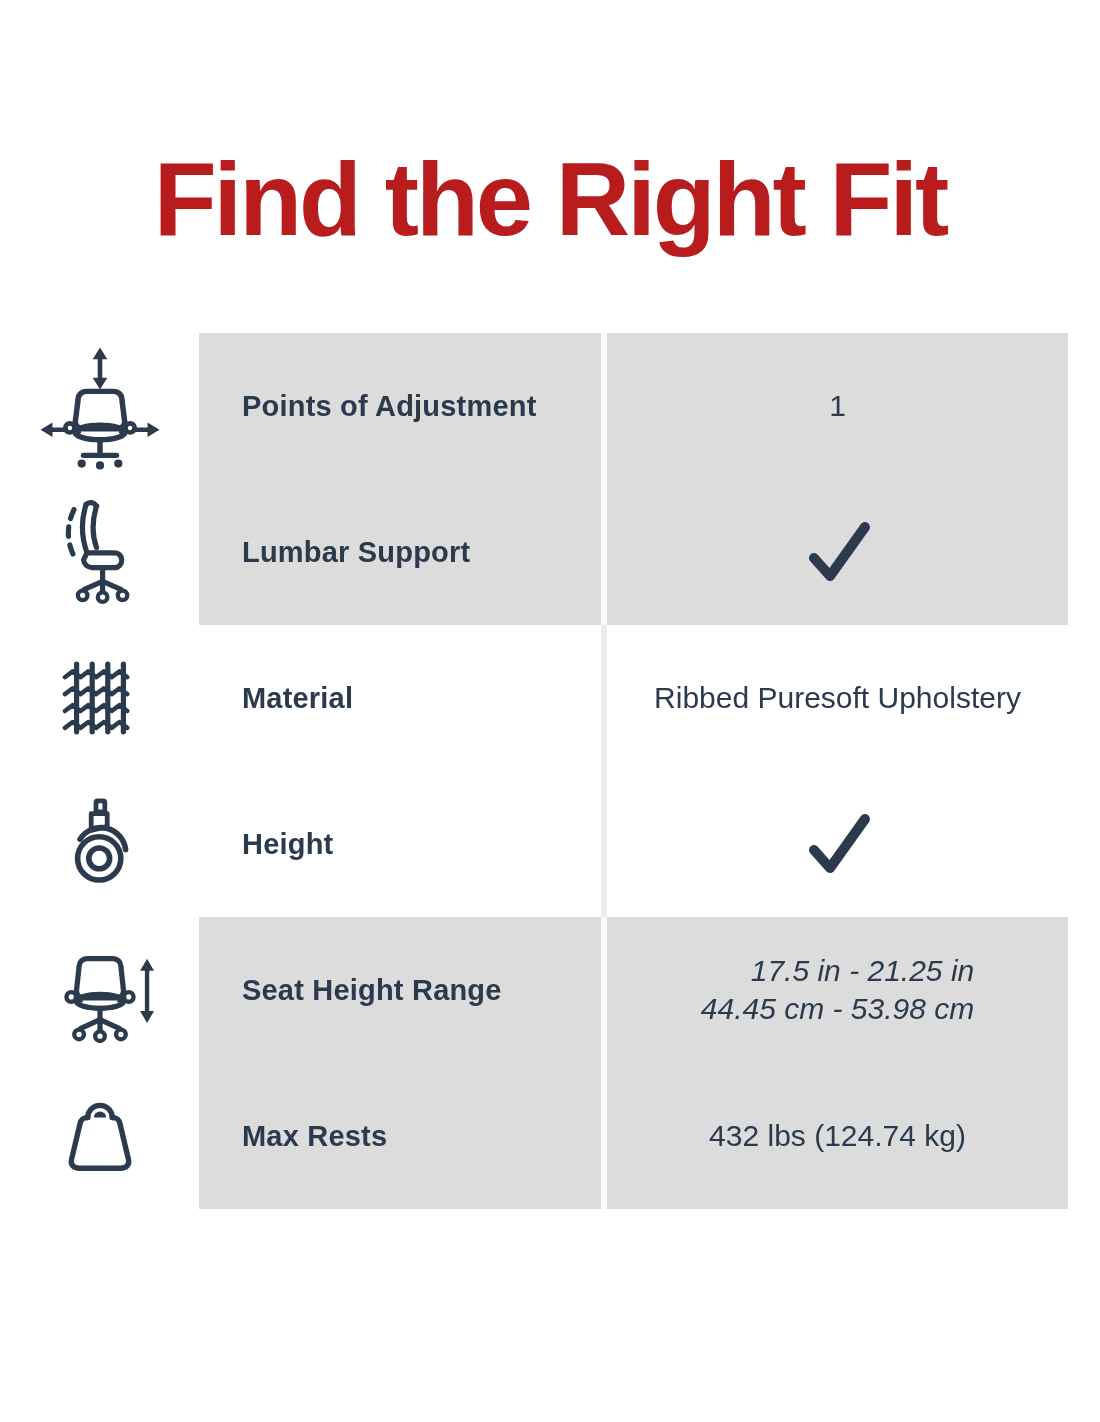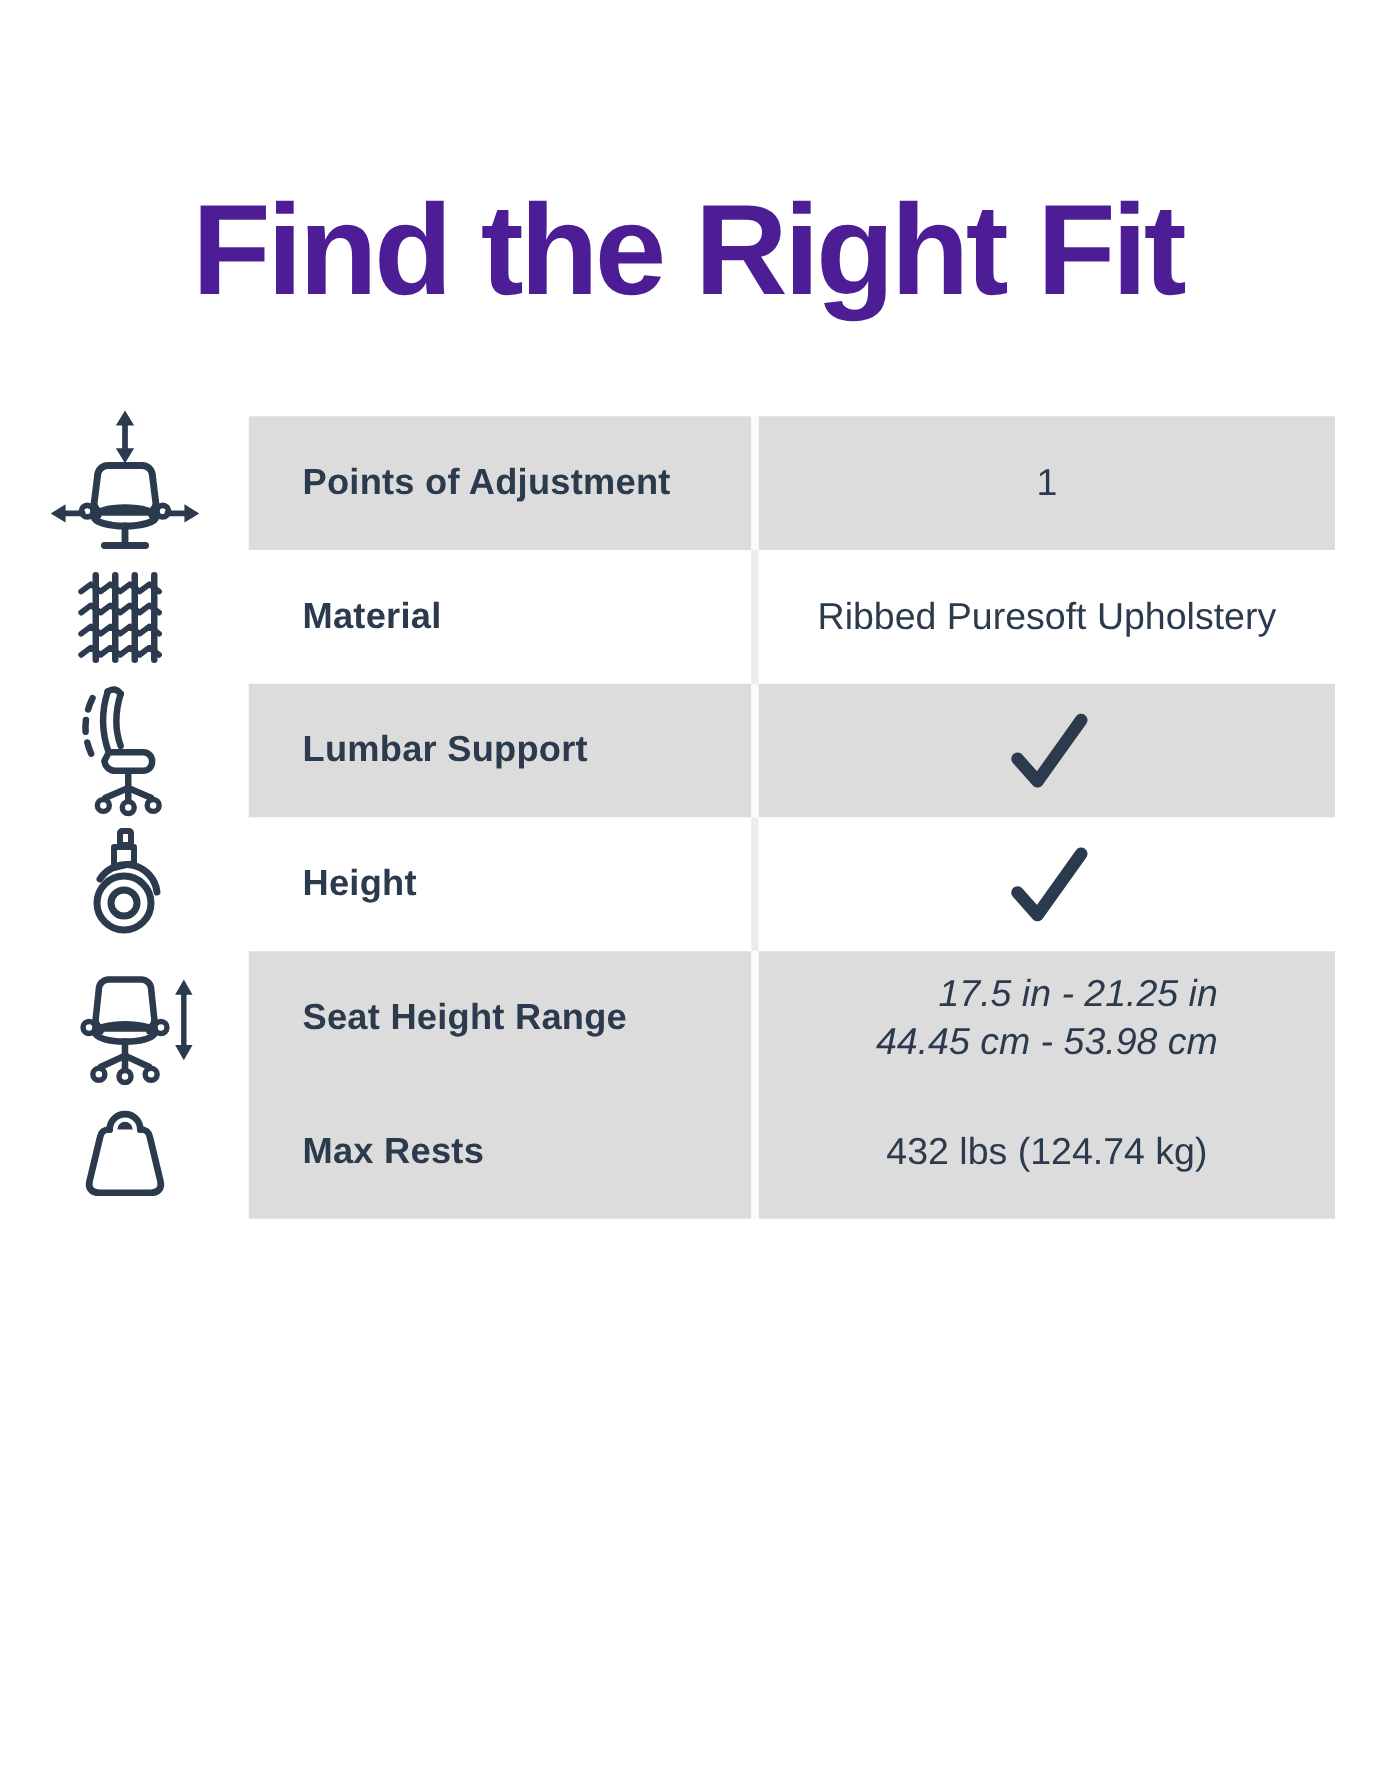--- a/index.html
+++ b/index.html
@@ -13,32 +13,32 @@
   }
   .page { position:absolute; inset:0; }
 
   .title {
     position:absolute;
     top:143px; left:0; width:100%;
     text-align:center;
     font-size:103px;
     font-weight:700;
     letter-spacing:-3px;
-    color:#4c1d95;
+    color:#b91c1c;
     line-height:1.1;
   }
 
   .spec-table {
     position:absolute;
     top:333px; left:0;
     width:1068px;
   }
   .row {
     display:flex;
-    height:107px;
+    height:146px;
     align-items:stretch;
   }
   .icon-cell {
     width:199px;
     display:flex;
     align-items:center;
     justify-content:center;
     background:#ffffff;
   }
   .label-cell {
@@ -104,38 +104,20 @@
           <circle class="fill" cx="50" cy="133" r="4.5"></circle>
           <circle class="fill" cx="70" cy="135" r="4.5"></circle>
           <circle class="fill" cx="90" cy="133" r="4.5"></circle>
         </svg>
       </div>
       <div class="label-cell">Points of Adjustment</div>
       <div class="divider"></div>
       <div class="value-cell">1</div>
     </div>
 
-    <div class="row white">
-      <div class="icon-cell">
-        <svg class="ico" width="78" height="78" viewBox="0 0 120 120">
-          <line x1="24" y1="8" x2="24" y2="112" stroke-width="8"></line>
-          <line x1="48" y1="8" x2="48" y2="112" stroke-width="8"></line>
-          <line x1="72" y1="8" x2="72" y2="112" stroke-width="8"></line>
-          <line x1="96" y1="8" x2="96" y2="112" stroke-width="8"></line>
-          <path d="M6 28l12-9 12 9 12-9 12 9 12-9 12 9 12-9 12 9" stroke-width="7"></path>
-          <path d="M6 54l12-9 12 9 12-9 12 9 12-9 12 9 12-9 12 9" stroke-width="7"></path>
-          <path d="M6 80l12-9 12 9 12-9 12 9 12-9 12 9 12-9 12 9" stroke-width="7"></path>
-          <path d="M6 106l12-9 12 9 12-9 12 9 12-9 12 9 12-9 12 9" stroke-width="7"></path>
-        </svg>
-      </div>
-      <div class="label-cell">Material</div>
-      <div class="divider"></div>
-      <div class="value-cell">Ribbed Puresoft Upholstery</div>
-    </div>
-
     <div class="row gray">
       <div class="icon-cell">
         <svg class="ico" width="104" height="118" viewBox="0 0 120 130">
           <path d="M30 16q-13 27 0 54" stroke-width="6" stroke-dasharray="11 10"></path>
           <path d="M44 10q-9 28 1 56" stroke-width="6"></path>
           <path d="M56 12q-8 26 0 48" stroke-width="6"></path>
           <path d="M44 10q7-5 12 2" stroke-width="6"></path>
           <path d="M45 66h32a8 8 0 0 1 8 8v1a8 8 0 0 1-8 8H51a10 10 0 0 1-10-9z" stroke-width="6"></path>
           <line x1="63" y1="84" x2="63" y2="99" stroke-width="6"></line>
           <path d="M63 99l-21 9" stroke-width="6"></path>
@@ -146,20 +128,38 @@
           <circle cx="86" cy="115" r="5.5" stroke-width="5"></circle>
         </svg>
       </div>
       <div class="label-cell">Lumbar Support</div>
       <div class="divider"></div>
       <div class="value-cell">
         <svg class="check-icon" width="74" height="74" viewBox="0 0 74 74">
           <path d="M13 43 L29 61 L64 12" stroke-width="10"></path>
         </svg>
       </div>
+    </div>
+
+    <div class="row white">
+      <div class="icon-cell">
+        <svg class="ico" width="78" height="78" viewBox="0 0 120 120">
+          <line x1="24" y1="8" x2="24" y2="112" stroke-width="8"></line>
+          <line x1="48" y1="8" x2="48" y2="112" stroke-width="8"></line>
+          <line x1="72" y1="8" x2="72" y2="112" stroke-width="8"></line>
+          <line x1="96" y1="8" x2="96" y2="112" stroke-width="8"></line>
+          <path d="M6 28l12-9 12 9 12-9 12 9 12-9 12 9 12-9 12 9" stroke-width="7"></path>
+          <path d="M6 54l12-9 12 9 12-9 12 9 12-9 12 9 12-9 12 9" stroke-width="7"></path>
+          <path d="M6 80l12-9 12 9 12-9 12 9 12-9 12 9 12-9 12 9" stroke-width="7"></path>
+          <path d="M6 106l12-9 12 9 12-9 12 9 12-9 12 9 12-9 12 9" stroke-width="7"></path>
+        </svg>
+      </div>
+      <div class="label-cell">Material</div>
+      <div class="divider"></div>
+      <div class="value-cell">Ribbed Puresoft Upholstery</div>
     </div>
 
     <div class="row white">
       <div class="icon-cell">
         <svg class="ico" width="88" height="96" viewBox="0 0 110 120">
           <rect x="50" y="6" width="11" height="14" rx="2" stroke-width="6"></rect>
           <path d="M44 22h20v16l-20 5z" stroke-width="6"></path>
           <path d="M30 54a31 31 0 0 1 57 13" stroke-width="7"></path>
           <circle cx="54" cy="78" r="27" stroke-width="7"></circle>
           <circle cx="54" cy="78" r="13" stroke-width="7"></circle>

